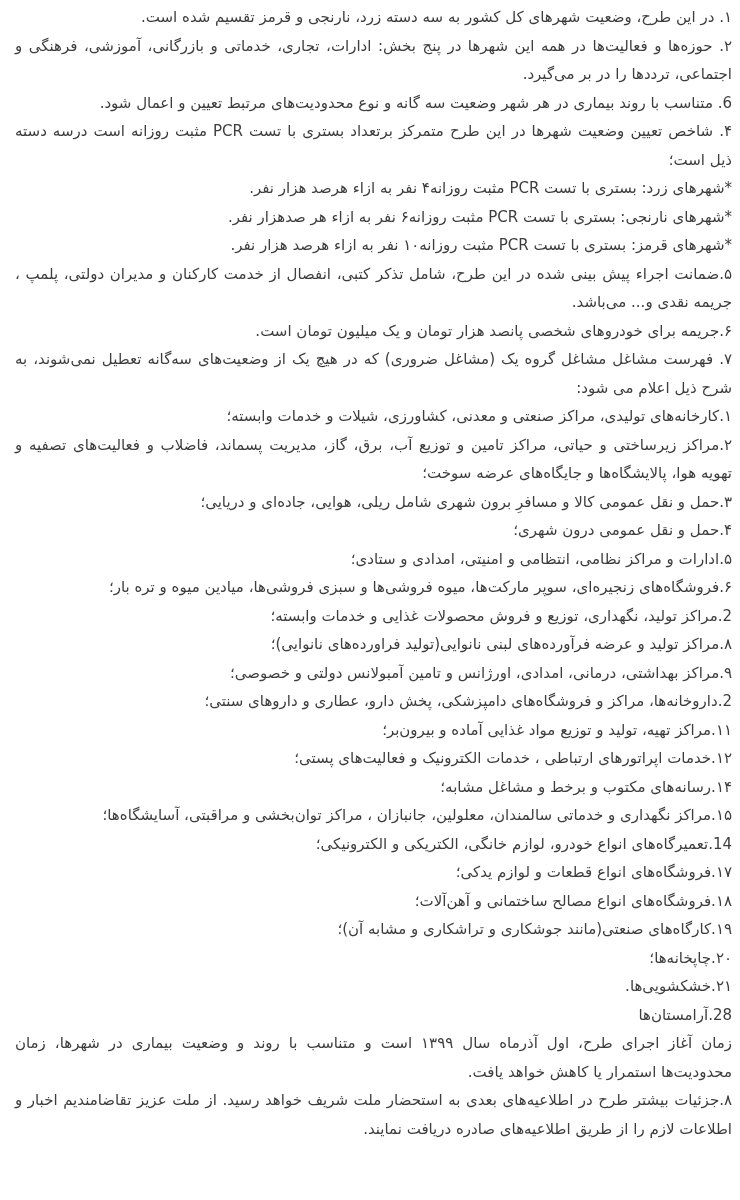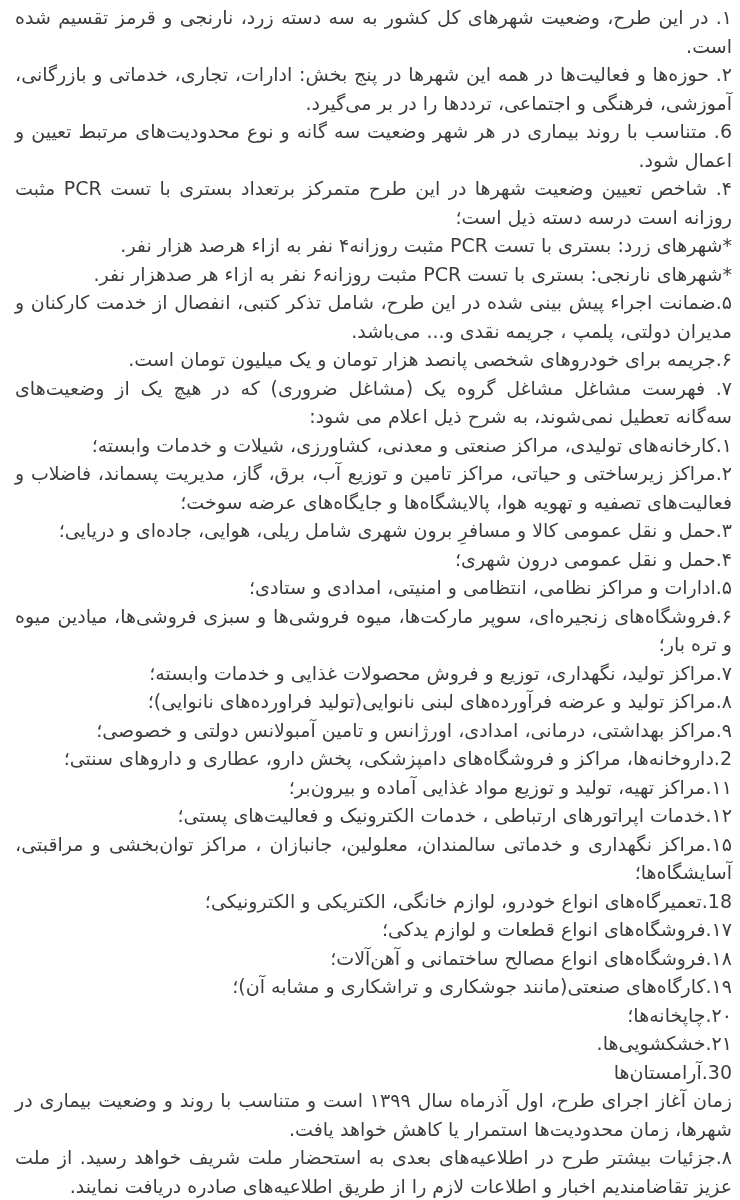--- a/index.html
+++ b/index.html
@@ -12,21 +12,21 @@
     min-height: 1200px;
     box-sizing: border-box;
   }
   .doc {
     direction: rtl;
     unicode-bidi: embed;
     box-sizing: border-box;
     width: 733px;
     padding: 3px 8px 0 8px;
     font-family: "DejaVu Sans", sans-serif;
-    font-size: 19px;
+    font-size: 15px;
     line-height: 28.5px;
     color: #3d3d3d;
     -webkit-font-smoothing: antialiased;
   }
   .para {
     margin: 0;
     padding: 0;
     text-align: justify;
     text-justify: inter-word;
   }
@@ -34,38 +34,40 @@
 </head>
 <body>
 
 <main class="doc">
   <p class="para">۱. در این طرح، وضعیت شهرهای کل کشور به سه دسته زرد، نارنجی و قرمز تقسیم  شده است.</p>
   <p class="para">۲. حوزه‌ها و فعالیت‌ها در همه این شهرها در پنج بخش: ادارات، تجاری، خدماتی و بازرگانی، آموزشی، فرهنگی و اجتماعی، ترددها را در بر می‌گیرد.</p>
   <p class="para">6. متناسب با روند بیماری در هر شهر وضعیت سه گانه و  نوع محدودیت‌های مرتبط تعیین و اعمال شود.</p>
   <p class="para">۴. شاخص تعیین وضعیت شهرها در این طرح متمرکز برتعداد بستری با تست PCR مثبت روزانه است درسه دسته ذیل است؛</p>
   <p class="para">*شهرهای زرد: بستری با تست PCR مثبت روزانه۴  نفر به ازاء هرصد هزار نفر.</p>
   <p class="para">*شهرهای نارنجی: بستری با تست PCR مثبت روزانه۶  نفر به ازاء هر صدهزار نفر.</p>
+  <p class="para">*شهرهای قرمز: بستری با تست PCR مثبت روزانه۱۰  نفر به ازاء هرصد هزار نفر.</p>
   <p class="para">۵.ضمانت اجراء پیش بینی شده در این طرح، شامل تذکر کتبی، انفصال از خدمت کارکنان و مدیران دولتی، پلمپ ، جریمه نقدی و... می‌باشد.</p>
   <p class="para">۶.جریمه برای خودروهای شخصی پانصد هزار تومان و یک میلیون تومان است.</p>
   <p class="para">۷. فهرست مشاغل مشاغل گروه یک (مشاغل ضروری) که در هیچ یک از وضعیت‌های سه‌گانه تعطیل نمی‌شوند، به شرح ذیل اعلام می شود:</p>
   <p class="para">۱.کارخانه‌های تولیدی، مراکز صنعتی و معدنی، کشاورزی، شیلات و خدمات وابسته؛</p>
   <p class="para">۲.مراکز زیرساختی و حیاتی، مراکز تامین و توزیع آب، برق، گاز، مدیریت پسماند، فاضلاب و فعالیت‌های تصفیه و تهویه هوا، پالایشگاه‌ها و جایگاه‌های عرضه سوخت؛</p>
   <p class="para">۳.حمل و نقل عمومی کالا و مسافرِ برون شهری شامل ریلی، هوایی، جاده‌ای و دریایی؛</p>
   <p class="para">۴.حمل و نقل عمومی درون شهری؛</p>
   <p class="para">۵.ادارات و مراکز نظامی، انتظامی و امنیتی، امدادی و ستادی؛</p>
   <p class="para">۶.فروشگاه‌های زنجیره‌ای، سوپر مارکت‌ها، میوه فروشی‌ها و سبزی فروشی‌ها، میادین میوه و تره بار؛</p>
-  <p class="para">۷.مراکز تولید، نگهداری، توزیع و  فروش محصولات غذایی و خدمات وابسته؛</p>
+  <p class="para">2.مراکز تولید، نگهداری، توزیع و  فروش محصولات غذایی و خدمات وابسته؛</p>
   <p class="para">۸.مراکز تولید و عرضه فرآورده‌های لبنی نانوایی(تولید فراورده‌های نانوایی)؛</p>
   <p class="para">۹.مراکز بهداشتی، درمانی، امدادی، اورژانس و تامین آمبولانس دولتی و خصوصی؛</p>
   <p class="para">2.داروخانه‌ها، مراکز و فروشگاه‌های دامپزشکی، پخش دارو، عطاری و داروهای سنتی؛</p>
   <p class="para">۱۱.مراکز تهیه، تولید و توزیع مواد غذایی آماده و بیرون‌بر؛</p>
   <p class="para">۱۲.خدمات اپراتورهای ارتباطی ، خدمات الکترونیک و فعالیت‌های پستی؛</p>
+  <p class="para">۱۴.رسانه‌های مکتوب و برخط و مشاغل مشابه؛</p>
   <p class="para">۱۵.مراکز نگهداری و خدماتی سالمندان، معلولین، جانبازان ، مراکز توان‌بخشی و مراقبتی، آسایشگاه‌ها؛</p>
-  <p class="para">18.تعمیرگاه‌های انواع خودرو، لوازم خانگی، الکتریکی و الکترونیکی؛</p>
+  <p class="para">14.تعمیرگاه‌های انواع خودرو، لوازم خانگی، الکتریکی و الکترونیکی؛</p>
   <p class="para">۱۷.فروشگاه‌های انواع قطعات و لوازم یدکی؛</p>
   <p class="para">۱۸.فروشگاه‌های انواع مصالح ساختمانی و آهن‌آلات؛</p>
   <p class="para">۱۹.کارگاه‌های صنعتی(مانند جوشکاری و تراشکاری و مشابه آن)؛</p>
   <p class="para">۲۰.چاپخانه‌ها؛</p>
   <p class="para">۲۱.خشکشویی‌ها.</p>
-  <p class="para">30.آرامستان‌ها</p>
+  <p class="para">28.آرامستان‌ها</p>
   <p class="para">زمان آغاز اجرای طرح، اول آذرماه سال ۱۳۹۹ است و متناسب با روند و وضعیت بیماری در شهرها، زمان محدودیت‌ها استمرار یا کاهش خواهد یافت.</p>
   <p class="para">۸.جزئیات بیشتر طرح در اطلاعیه‌های بعدی به استحضار ملت شریف خواهد رسید. از ملت عزیز تقاضامندیم اخبار و اطلاعات لازم را از طریق اطلاعیه‌های صادره دریافت نمایند.</p>
 </main>
 
 </body></html>

